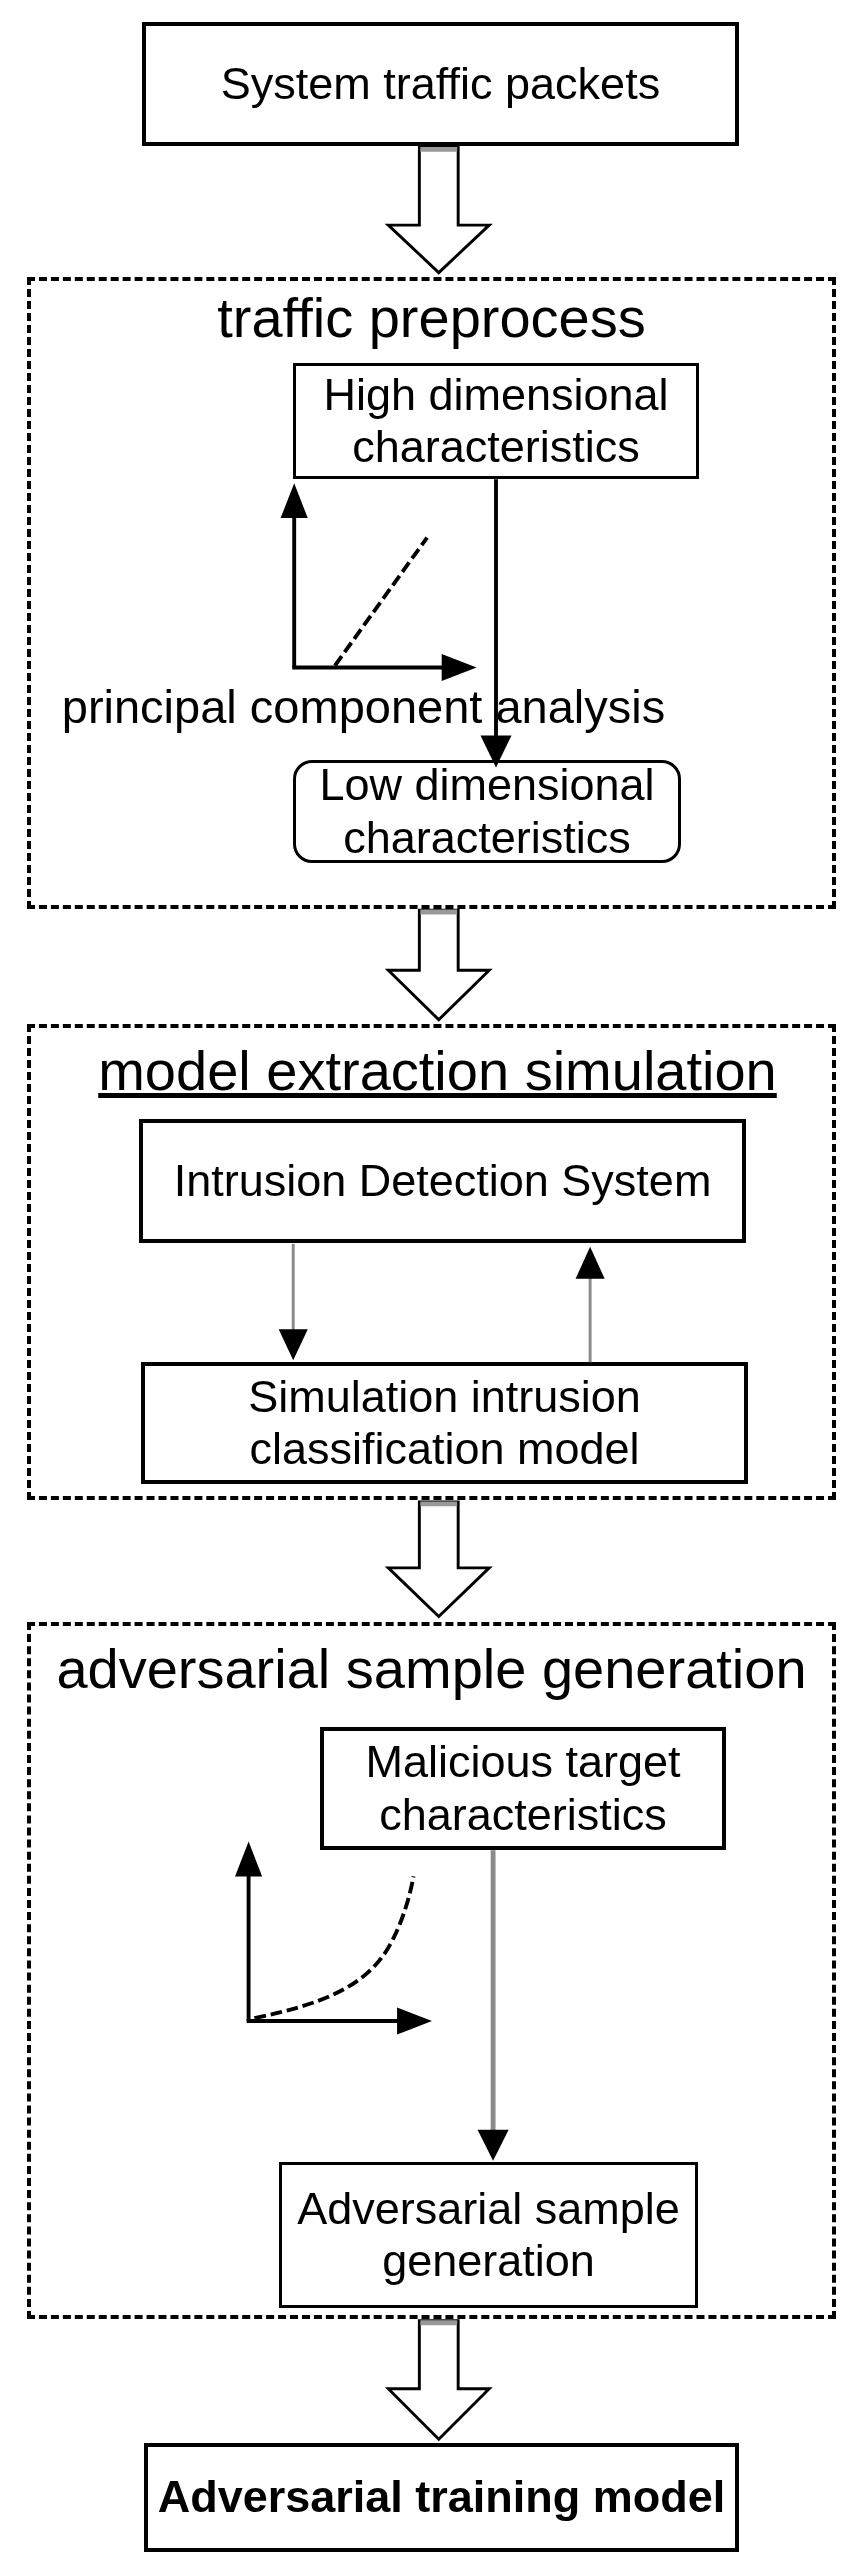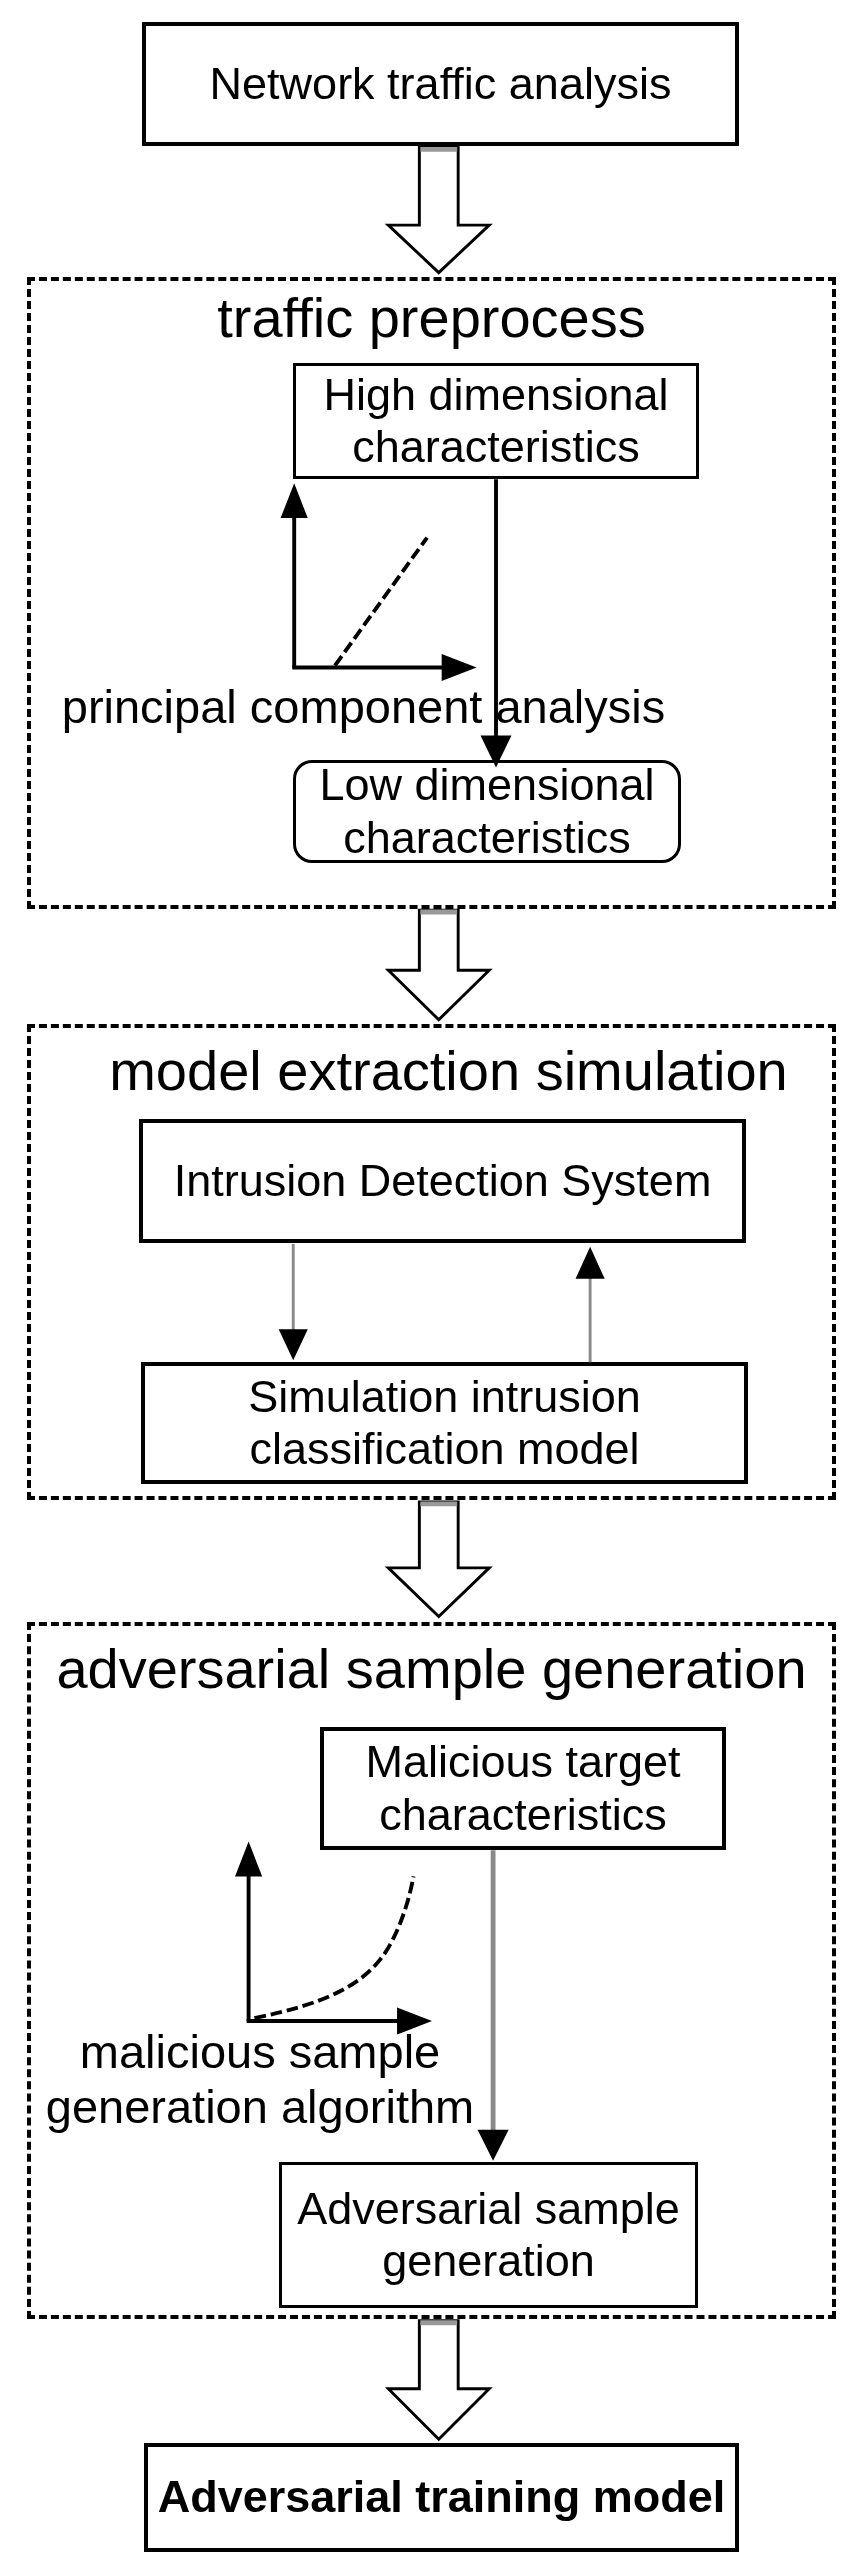--- a/index.html
+++ b/index.html
@@ -57,61 +57,59 @@
   #node-sim       { left:141px; top:1362px; width:607px; height:122px; border-width:4.9px; }
   #node-malicious { left:320px; top:1727px; width:406px; height:123px; border-width:4.9px; }
   #node-advsample { left:279px; top:2162px; width:419px; height:146px; }
   #node-training  { left:144px; top:2443px; width:595px; height:109px; border-width:4.9px;font-weight:bold; }
   
   #section-preprocess { left:27px; top:277px;  width:809px; height:632px; }
   #section-extraction { left:27px; top:1024px; width:809px; height:476px; }
   #section-generation { left:27px; top:1622px; width:809px; height:697px; }
   
   #title-preprocess { left:27px; top:287px;  width:809px; }
-  #title-extraction { left:44px; top:1040px; width:809px; }
+  #title-extraction { left:33px; top:1040px; width:809px;text-decoration:underline; }
   #title-generation { left:27px; top:1638px; width:809px; }
   
   #annotation-pca    { left:29px; top:679px;  width:669px; white-space: nowrap; }
   #annotation-malgen { left:37px; top:2024px; width:446px; }
   
   #overlay {
     position: absolute;
     left: 0; top: 0;
     width: 862px; height: 2576px;
     z-index: 4;
     pointer-events: none;
   }
 </style>
 </head>
 <body>
 
 <div id="stage">
 
-  <div class="node" id="node-network">Network traffic analysis</div>
+  <div class="node" id="node-network">System traffic packets</div>
 
   <div class="section" id="section-preprocess"></div>
   <div class="section-title" id="title-preprocess">traffic preprocess</div>
   <div class="node" id="node-high">High dimensional
 characteristics</div>
   <div class="annotation" id="annotation-pca">principal component analysis</div>
   <div class="node" id="node-low">Low dimensional
 characteristics</div>
 
   <div class="section" id="section-extraction"></div>
   <div class="section-title" id="title-extraction">model extraction simulation</div>
   <div class="node" id="node-ids">Intrusion Detection System</div>
   <div class="node" id="node-sim">Simulation intrusion
 classification model</div>
 
   <div class="section" id="section-generation"></div>
   <div class="section-title" id="title-generation">adversarial sample generation</div>
   <div class="node" id="node-malicious">Malicious target
 characteristics</div>
-  <div class="annotation" id="annotation-malgen">malicious sample
-generation algorithm</div>
   <div class="node" id="node-advsample">Adversarial sample
 generation</div>
 
   <div class="node" id="node-training">Adversarial training model</div>
 
   <svg id="overlay" viewBox="0 0 888 2655" xmlns="http://www.w3.org/2000/svg">
 
     <g>
       <polygon points="432,152 432,232 400,232 452,281 504,232 472,232 472,152" fill="#ffffff" stroke="#000000" stroke-width="3"></polygon>
       <line x1="433" y1="154" x2="471" y2="154" stroke="#999999" stroke-width="5"></line>

